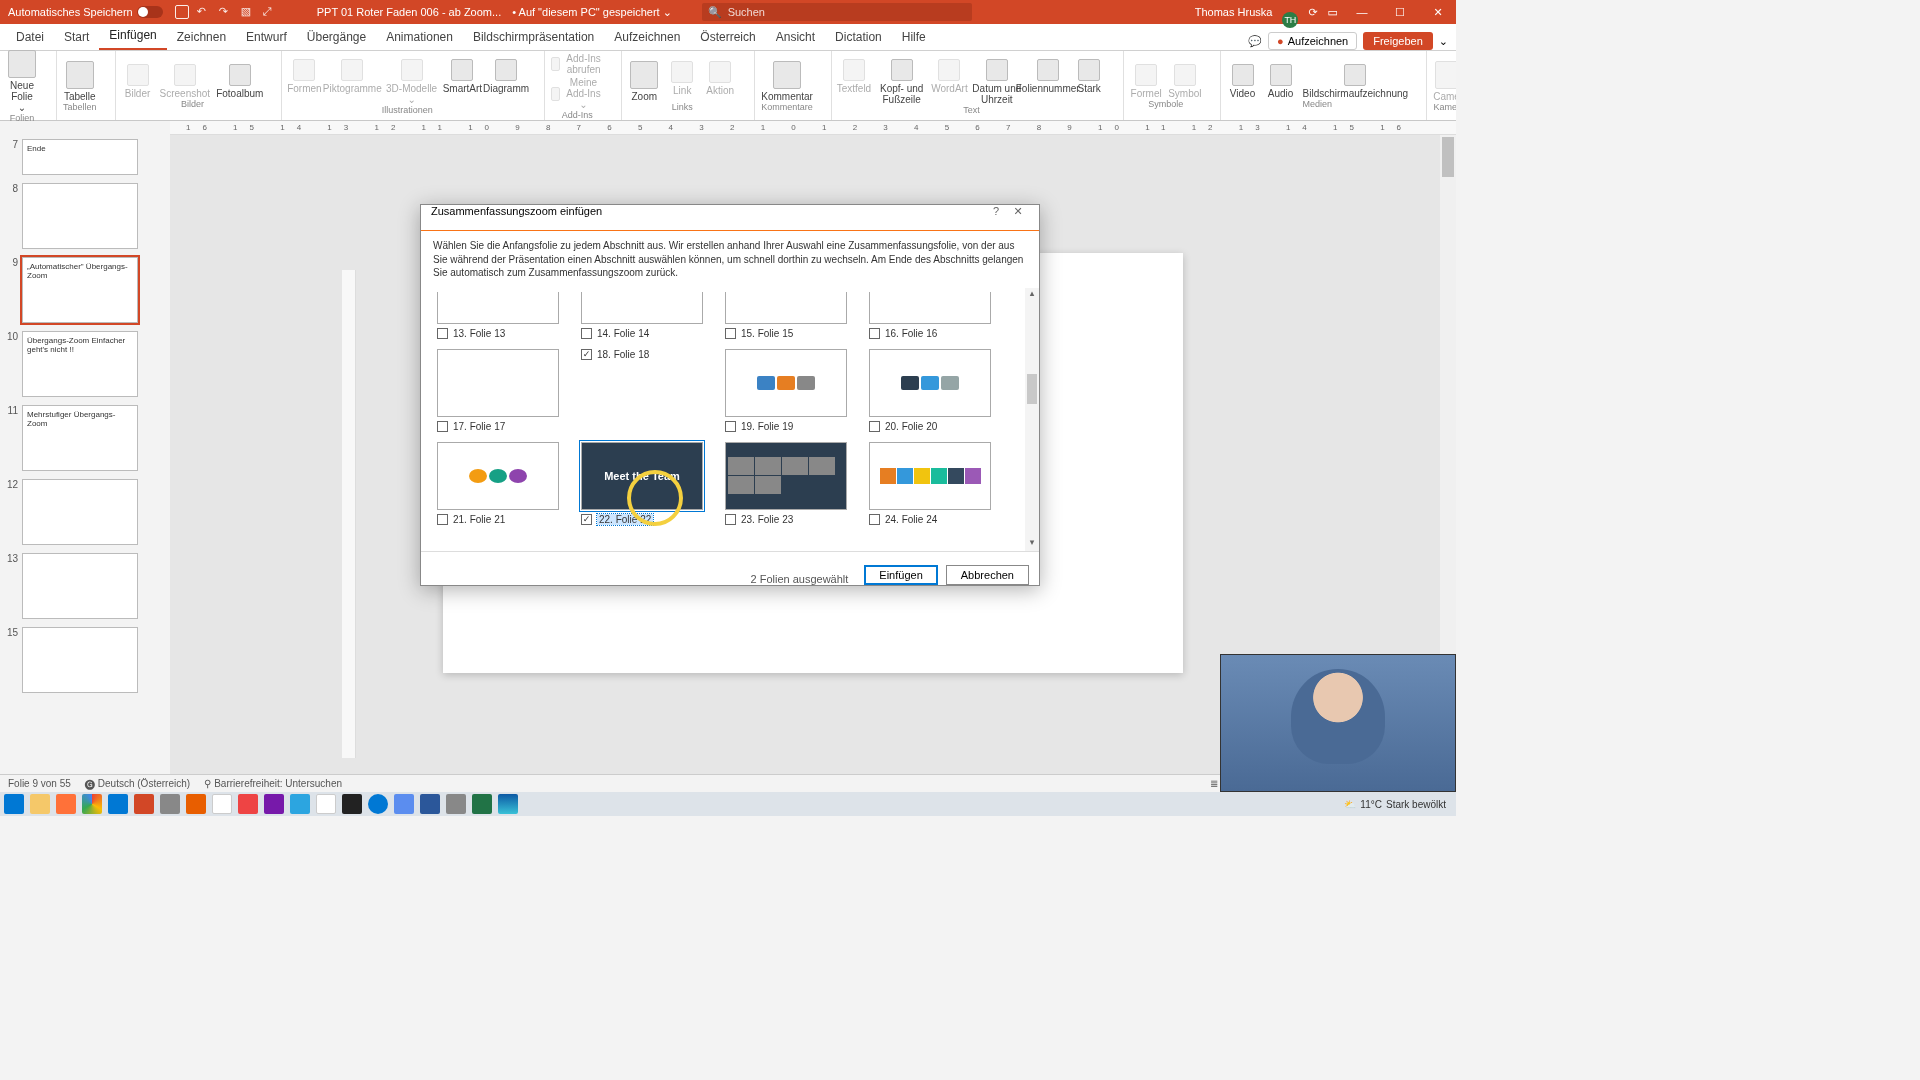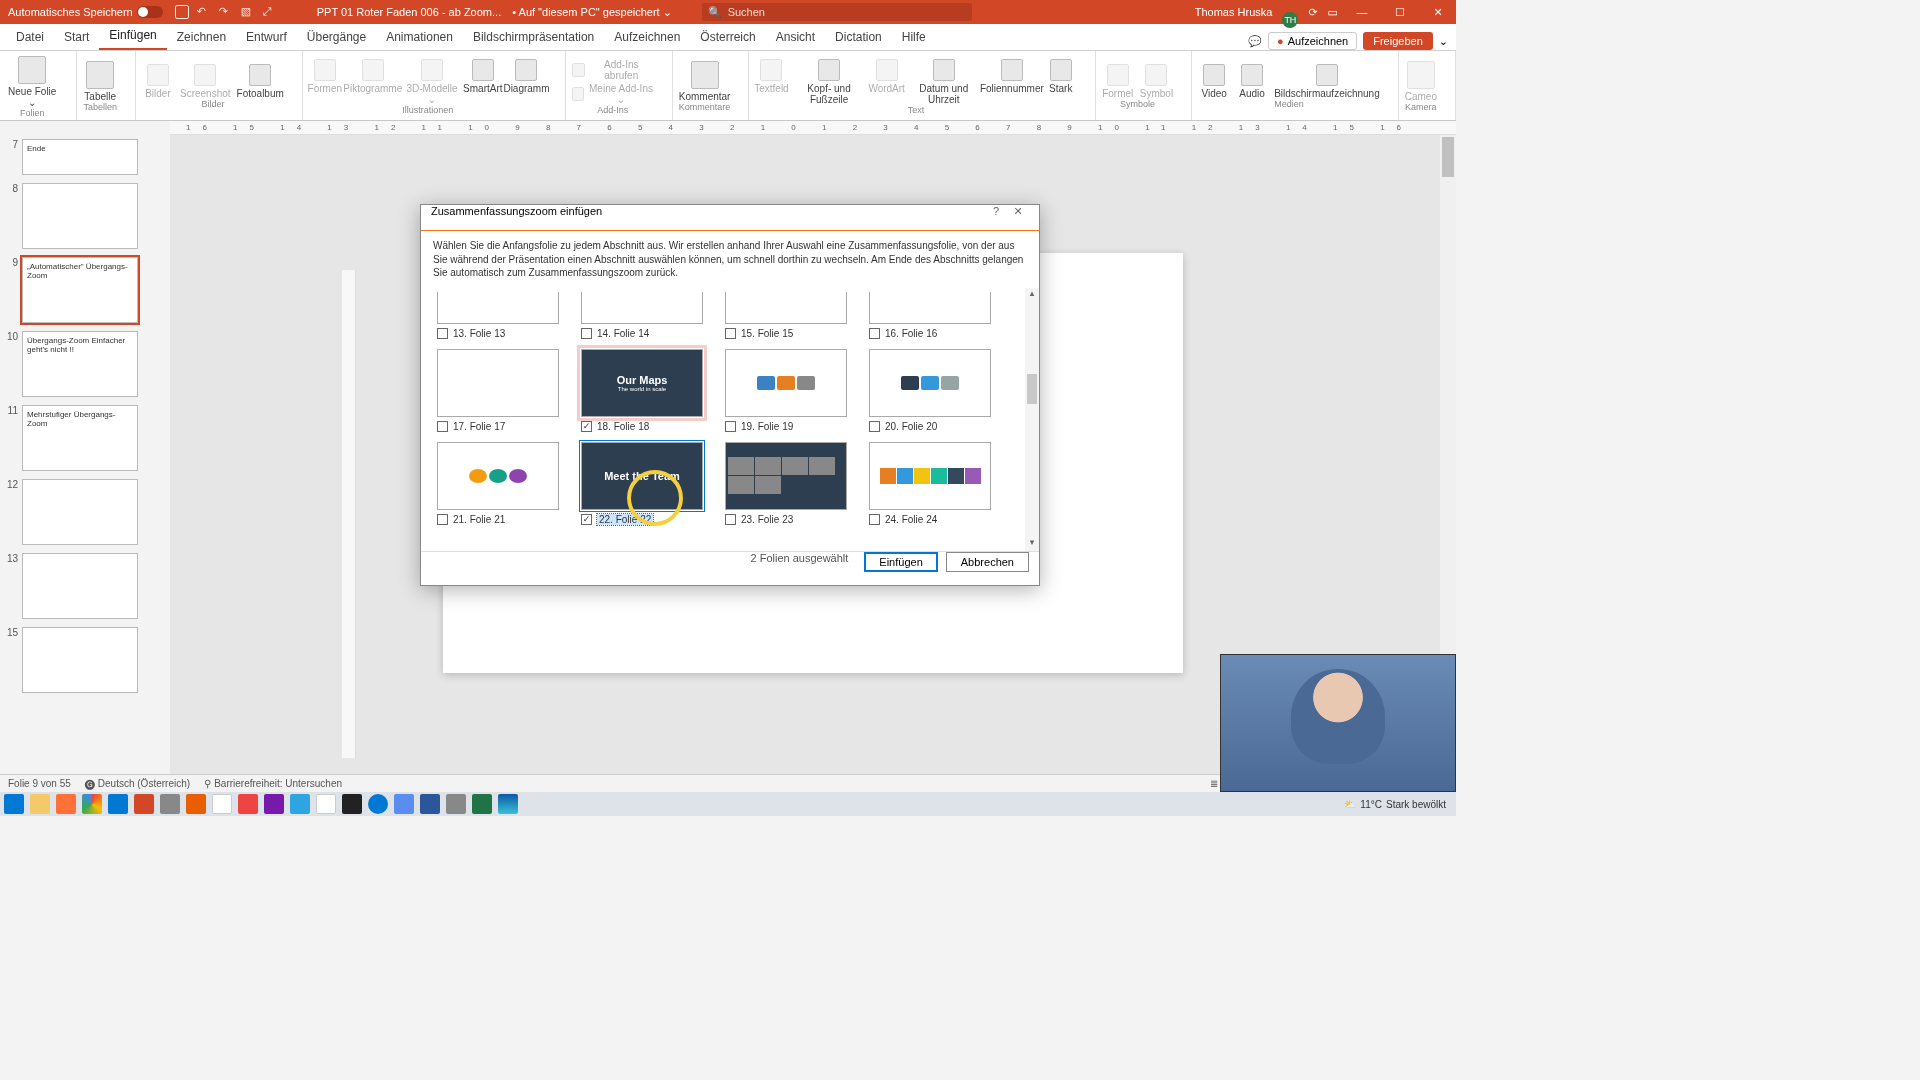--- a/index.html
+++ b/index.html
@@ -63,21 +63,21 @@
 .dialog .dtitle .dbtn { width: 22px; text-align: center; cursor: pointer; color: #666; }
 .dialog .dhelp { padding: 8px 12px; font-size: 10px; color: #333; line-height: 1.35; }
 .dialog .dgrid { flex: 1; padding: 4px 8px 4px 16px; overflow-y: auto; display: grid; grid-template-columns: repeat(4, 136px); gap: 10px 8px; position: relative; }
 .ditem { display: flex; flex-direction: column; gap: 4px; }
 .ditem .dthumb { width: 122px; height: 68px; background: #fff; border: 1px solid #aaa; position: relative; font-size: 8px; display:flex; align-items:center; justify-content:center; color:#999;}
 .ditem.partial .dthumb { height: 32px; border-top: none; }
 .ditem.checked .dthumb { outline: 3px solid #f4cccc; outline-offset: 1px; }
 .ditem.sel .dthumb { outline: 1px solid #0078d4; }
 .ditem .drow { display: flex; align-items: center; gap: 5px; font-size: 10px; color: #333; }
 .ditem .cb { width: 11px; height: 11px; border: 1px solid #666; display: inline-flex; align-items: center; justify-content: center; font-size: 9px; color: #333; }
-.dialog .dfooter { height: 34px; border-top: 1px solid #ddd; display: flex; align-items: flex-start; justify-content: flex-end; gap: 8px; padding: 0 10px; font-size: 11px; }
+.dialog .dfooter { height: 34px; border-top: 1px solid #ddd; display: flex; align-items: flex-end; justify-content: flex-end; gap: 8px; padding: 0 10px; font-size: 11px; }
 .dialog .dfooter .status { color: #555; margin-right: 8px; }
 .dialog .dfooter button { padding: 3px 14px; font-size: 11px; background: #fff; border: 1px solid #888; cursor: pointer; }
 .dialog .dfooter button.primary { border: 1px solid #0078d4; box-shadow: inset 0 0 0 1px #0078d4; }
 .dialog .dscroll { position: absolute; right: 0; top: 0; bottom: 0; width: 14px; background: #f4f4f4; }
 .dialog .dscroll .arrow { height: 14px; text-align: center; font-size: 9px; color: #666; }
 .dialog .dscroll .strack { position: absolute; top: 14px; bottom: 14px; left: 0; right: 0; }
 .dialog .dscroll .st { position: absolute; left: 2px; width: 10px; height: 30px; top: 72px; background: #c8c8c8; }
 
 .highlight-ring { position: absolute; width: 56px; height: 56px; border: 4px solid #f4d03f; border-radius: 50%; pointer-events: none; }
 
@@ -231,20 +231,37 @@
           <span>Add-Ins abrufen</span>
         </div>
     <div class="ritem disabled" style="flex-direction:row;gap:4px">
           <div class="ricon" style="width:14px;height:14px"></div>
           <span>Meine Add-Ins ⌄</span>
         </div>
   </div>
       <div class="glabel">Add-Ins</div>
     </div>
 
+  <div class="rgroup">
+      <div class="items">
+    <div class="ritem">
+          <div class="ricon big"></div>
+          <span>Zoom</span>
+        </div>
+    <div class="ritem disabled">
+          <div class="ricon"></div>
+          <span>Link</span>
+        </div>
+    <div class="ritem disabled">
+          <div class="ricon"></div>
+          <span>Aktion</span>
+        </div>
+  </div>
+      <div class="glabel">Links</div>
+    </div>
 
   <div class="rgroup">
       <div class="items">
     <div class="ritem">
           <div class="ricon big"></div>
           <span>Kommentar</span>
         </div>
   </div>
       <div class="glabel">Kommentare</div>
     </div>
@@ -416,26 +433,20 @@
           </div>
         </div>
         <div class="ditem">
           <div class="dthumb"></div>
           <div class="drow">
             <span class="cb"></span>
             <span>17. Folie 17</span>
           </div>
         </div>
         <div class="ditem checked">
-          <div class="dthumb pv-dark">
-            <div>
-              <div class="t1">Our Maps</div>
-              <div class="t2">The world in scale</div>
-            </div>
-          </div>
           <div class="drow">
             <span class="cb">✓</span>
             <span>18. Folie 18</span>
           </div>
         </div>
         <div class="ditem">
           <div class="dthumb">
             <div class="pv-flow">
               <span style="background:#3b82c4"></span>
               <span style="background:#e67e22"></span>

